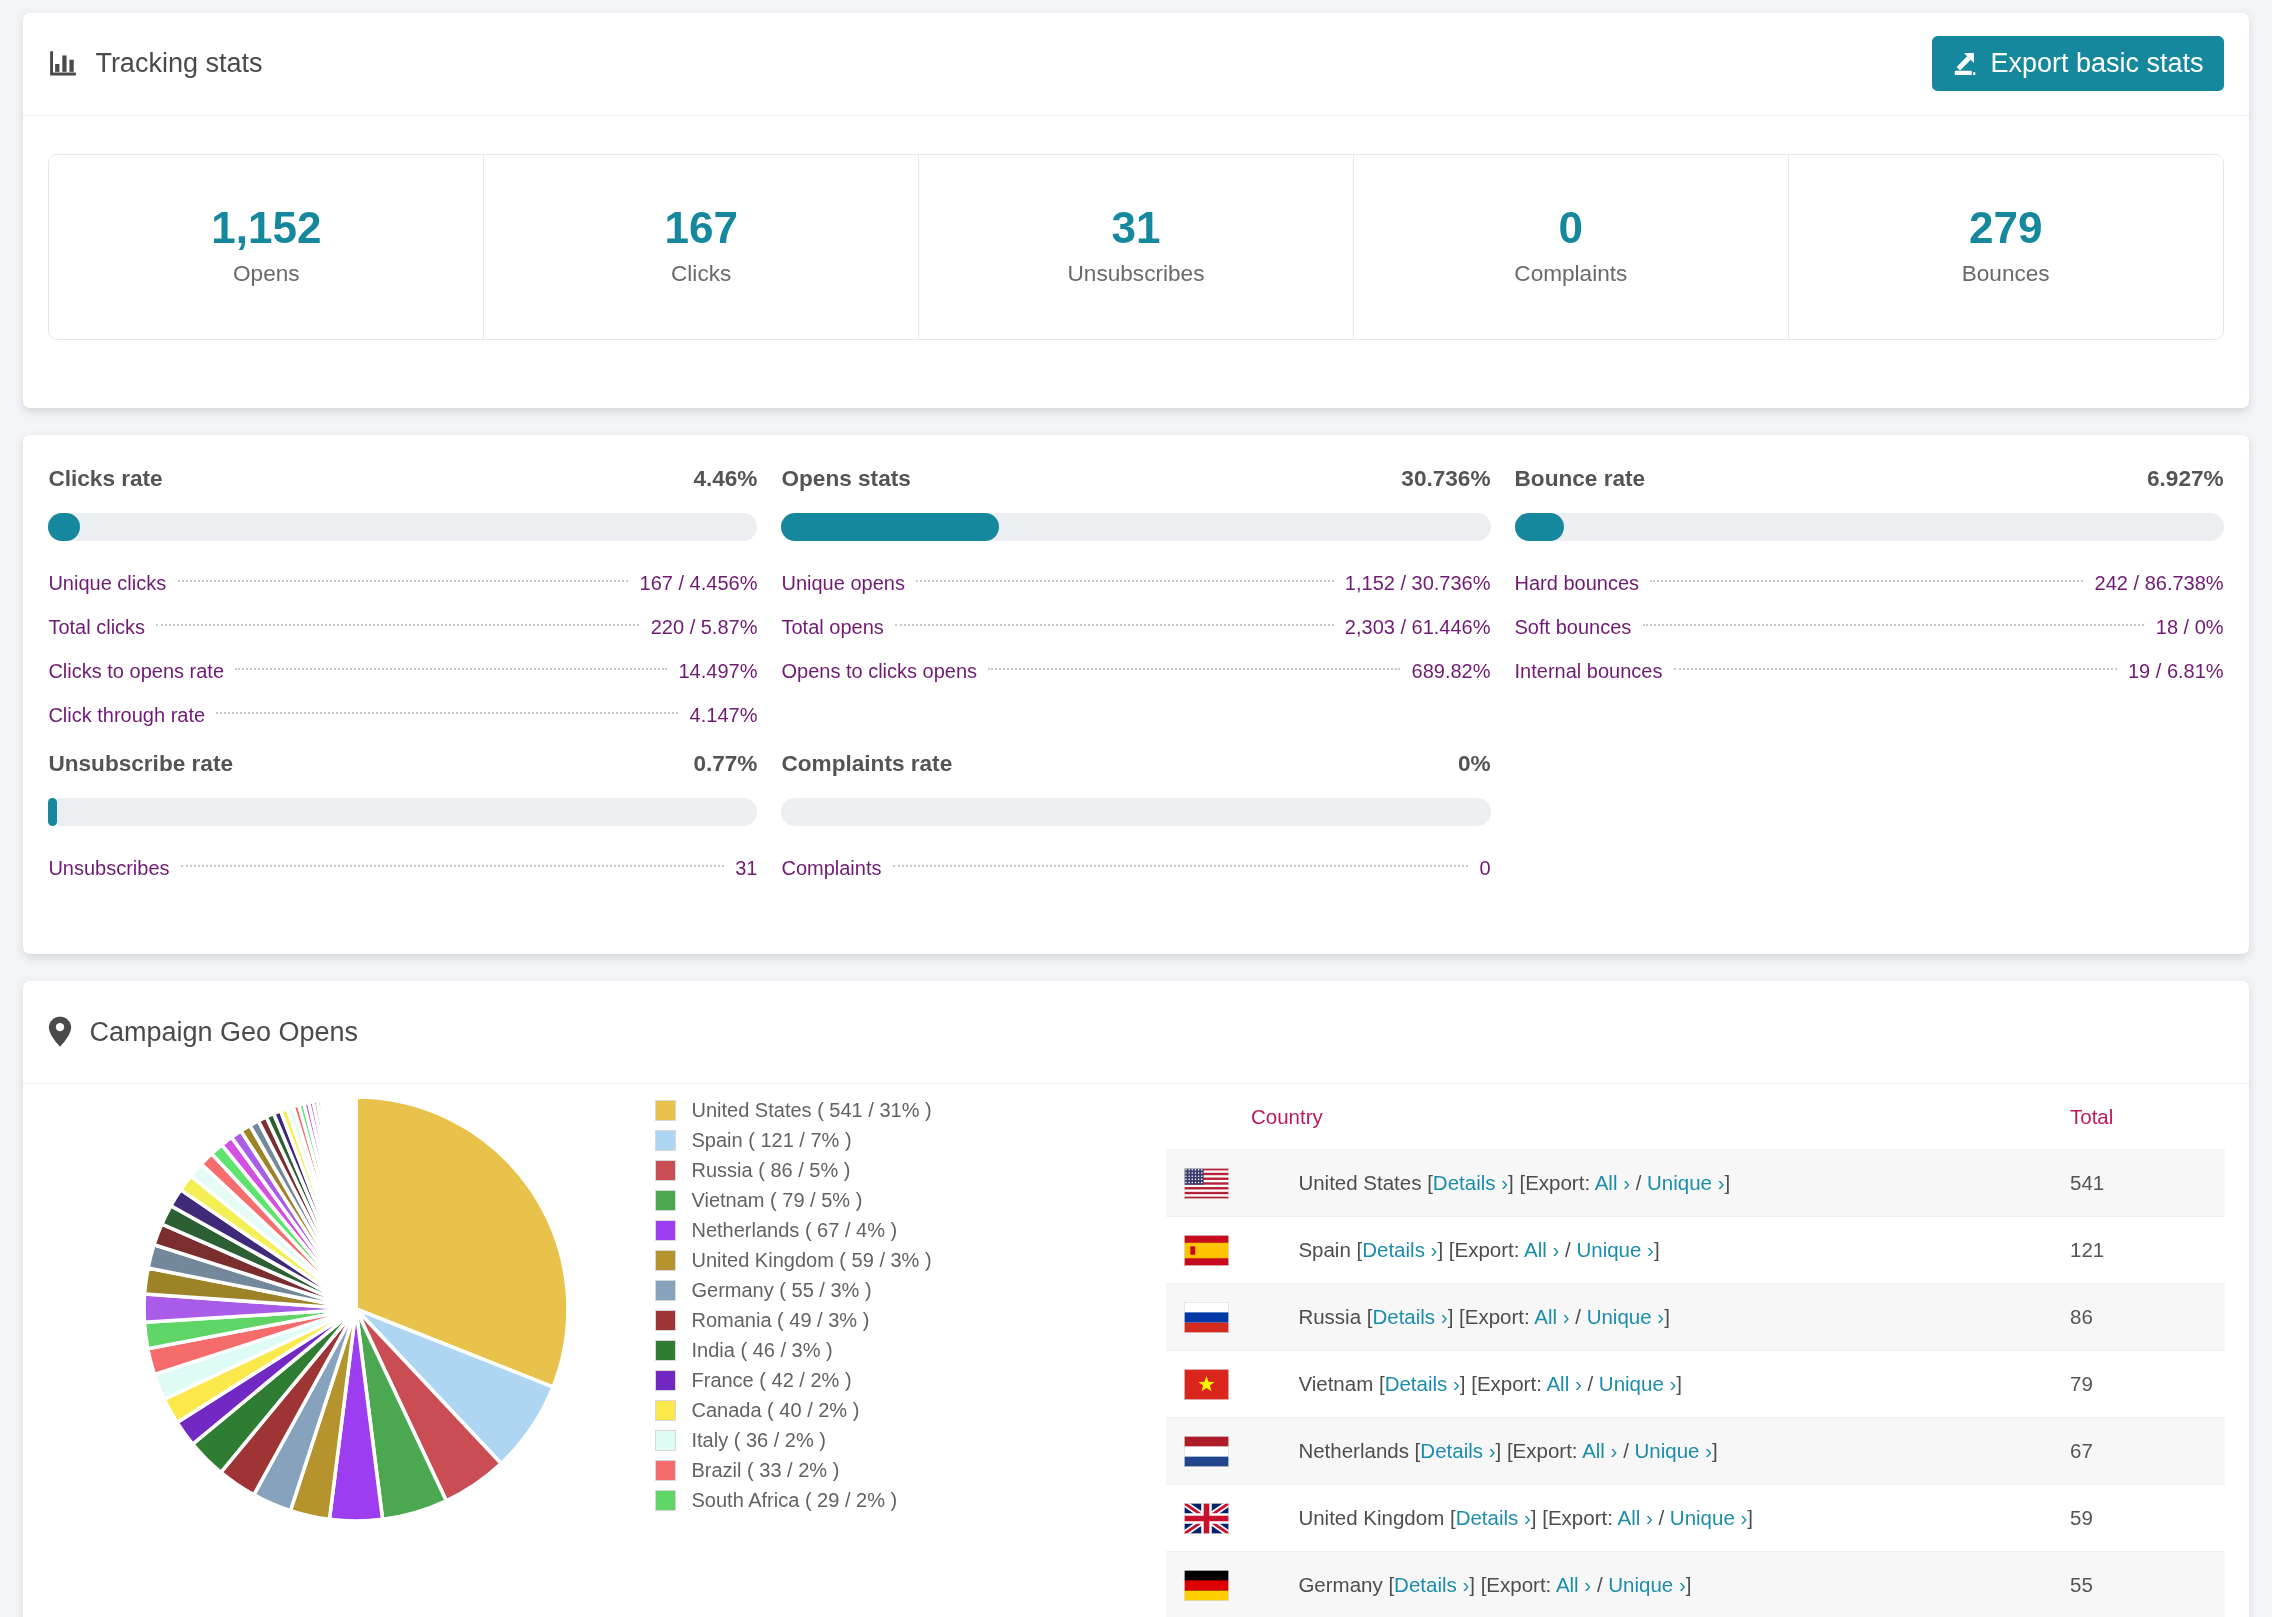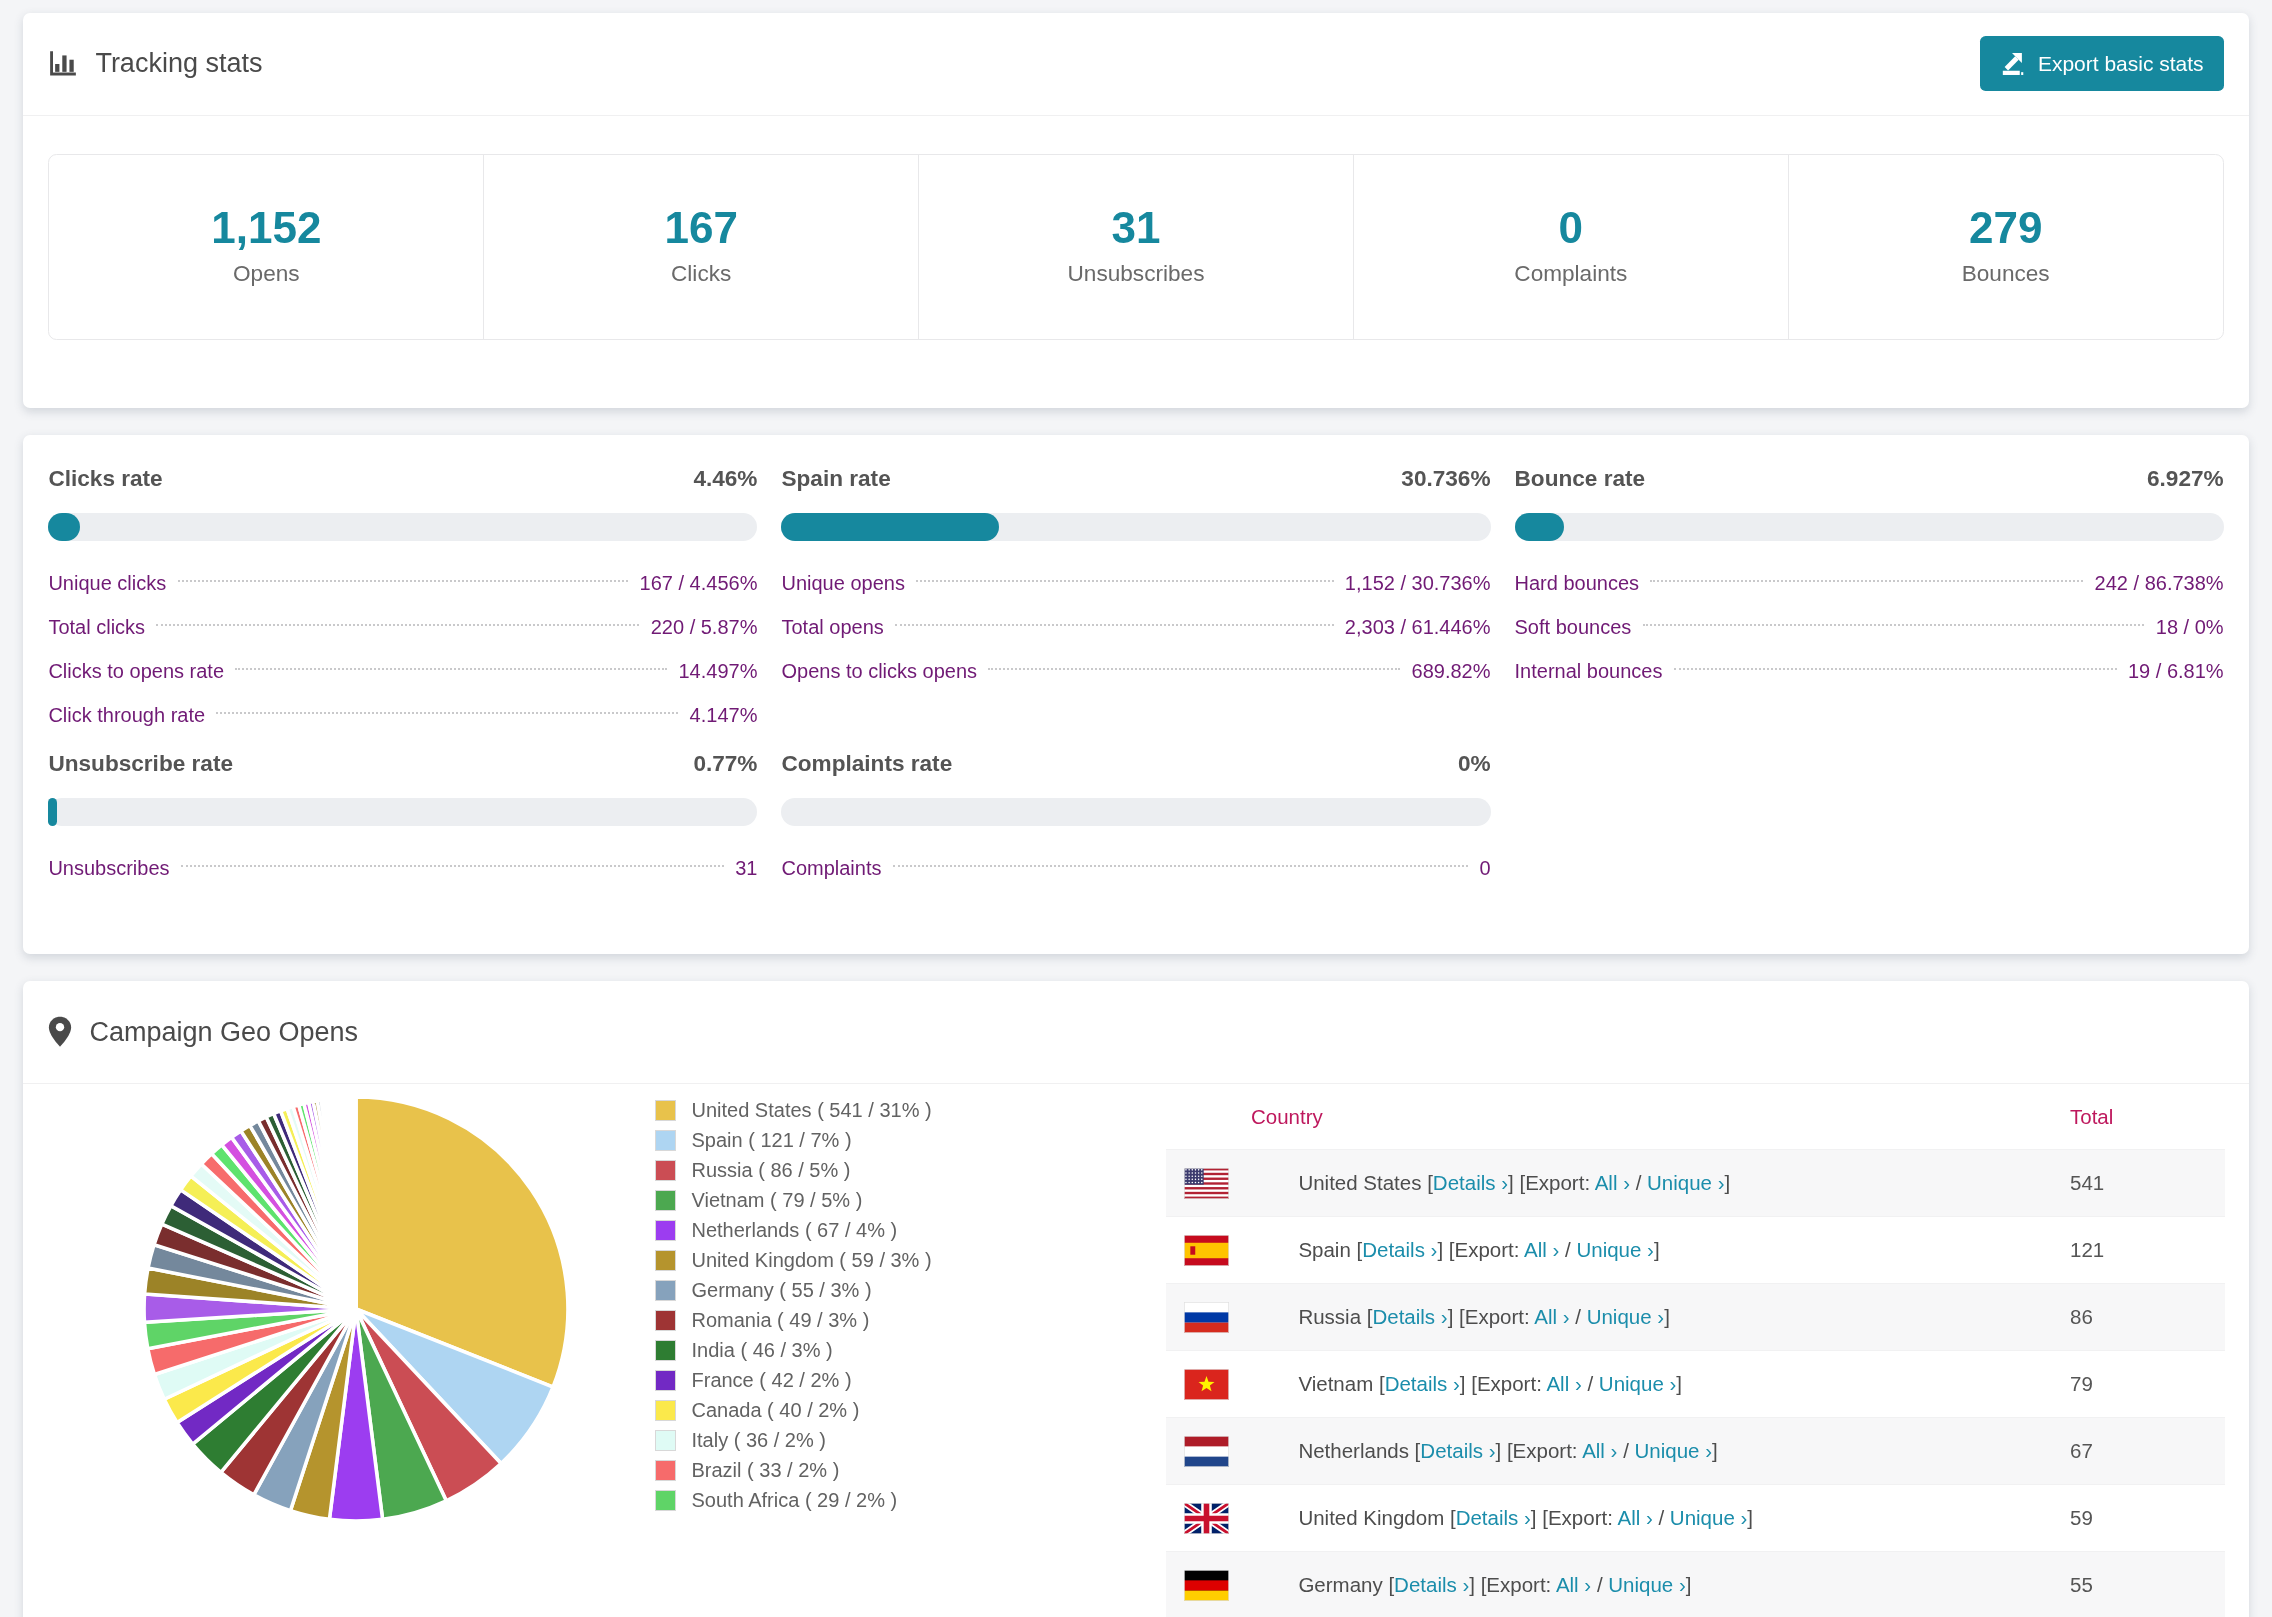--- a/index.html
+++ b/index.html
@@ -20,21 +20,21 @@
   .card-head{
     display:flex;justify-content:space-between;align-items:center;
     height:103px;padding:0 25.4px;border-bottom:1.4px solid #f0f0f1;box-sizing:border-box;gap:20px;
   }
   .head-title{font-size:27px;color:#4a4a4a;display:flex;align-items:center;gap:17px;}
   .head-title svg{flex:none;}
 
   .export-btn{
     display:flex;align-items:center;gap:12.7px;border:none;cursor:pointer;
     background:var(--accent);color:#fff;font-family:inherit;
-    font-size:21px;height:55px;padding:0 20px;border-radius:5.6px;
+    font-size:27px;height:55px;padding:0 20px;border-radius:5.6px;
   }
 
   
   .stats-box{
     position:absolute;left:25.4px;right:25.4px;top:141px;height:184px;
     border:1.4px solid #e8e8ea;border-radius:8.5px;display:flex;overflow:hidden;
   }
   .stat-cell{
     flex:1;display:flex;flex-direction:column;justify-content:center;align-items:center;
     border-left:1.4px solid #e8e8ea;
@@ -156,21 +156,21 @@
           </div>
           <div class="rate-row">
             <span class="lbl">Click through rate</span>
             <span class="leader"></span>
             <span class="val">4.147%</span>
           </div>
         </div>
       </div>
       <div class="rate-block">
         <div class="rate-head">
-          <span>Spain rate</span>
+          <span>Opens stats</span>
           <span>30.736%</span>
         </div>
         <div class="rate-bar">
           <div class="rate-fill" style="width: max(30.736%, 8.5px);"></div>
         </div>
         <div class="rate-rows">
           <div class="rate-row">
             <span class="lbl">Unique opens</span>
             <span class="leader"></span>
             <span class="val">1,152 / 30.736%</span>

